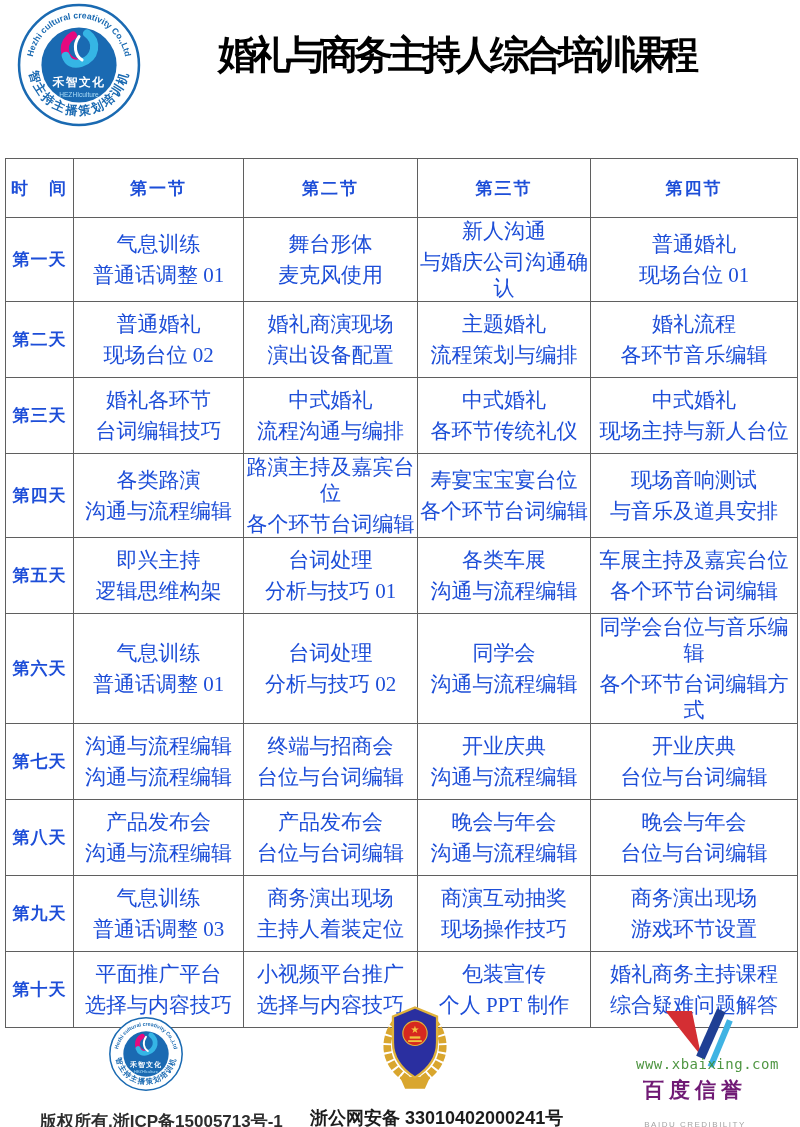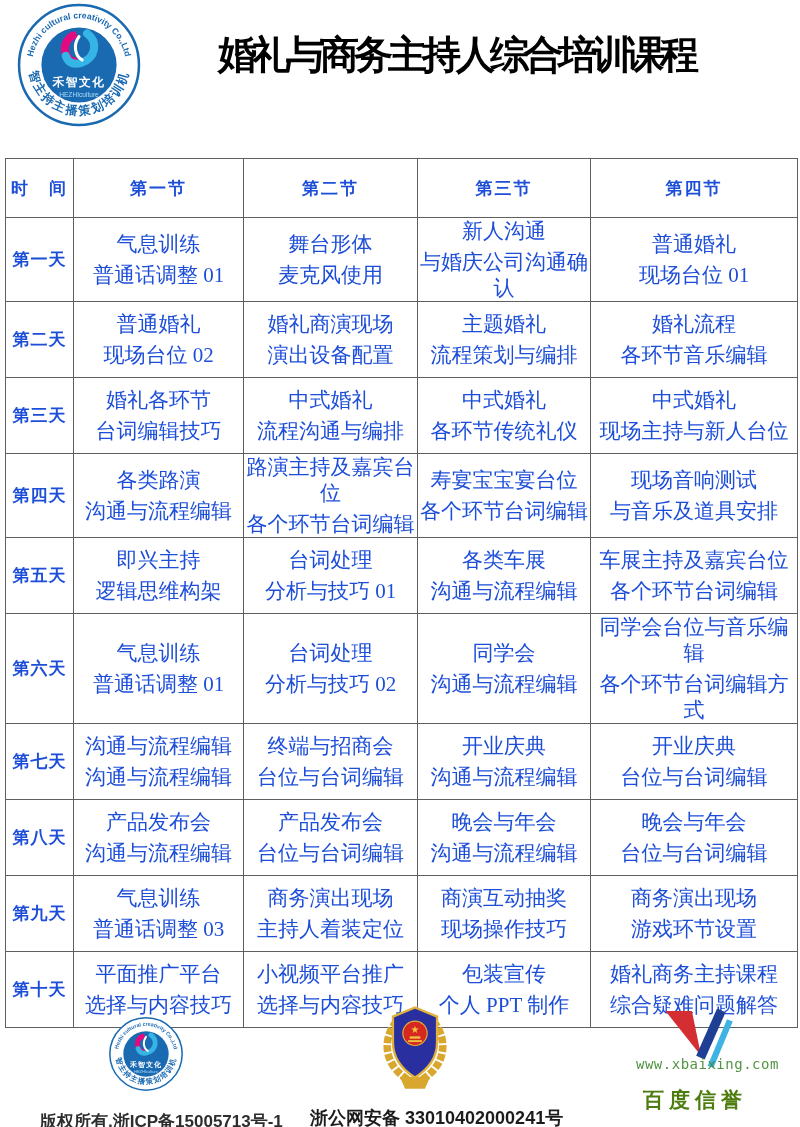--- a/index.html
+++ b/index.html
@@ -39,21 +39,21 @@
   .footer-left .logo-small{width:76px;height:76px;}
   .caption{
     margin-top:14px;font-size:17px;font-weight:700;color:#2d2d2d;
     font-family:"Liberation Sans",sans-serif;white-space:nowrap;
   }
   .footer-center{position:absolute;left:310px;top:1004px;width:210px;text-align:center;}
   .footer-center .badge{width:76px;height:86px;}
   .footer-center .caption{margin-top:12px;font-size:18px;color:#1c1c1c;}
   .footer-right{position:absolute;left:600px;top:1008px;width:190px;text-align:center;}
   .footer-right .vlogo{width:80px;height:62px;}
-  .baidu-cn{font-size:21px;font-weight:700;color:#4d7c0f;letter-spacing:5px;margin-top:12px;}
+  .baidu-cn{font-size:21px;font-weight:700;color:#701a75;letter-spacing:5px;margin-top:2px;}
   .baidu-en{font-size:8px;color:#a3a3a3;letter-spacing:1.5px;margin-top:16px;}
   .baidu-caption{font-size:19px;font-weight:700;color:#474747;letter-spacing:1px;margin-top:6px;white-space:nowrap;}
   
   .watermark{position:absolute;left:636px;top:1052px;width:164px;text-align:left;z-index:5;pointer-events:none;}
   .wm-text{font-size:42px;font-weight:700;line-height:44px;opacity:.85;
            font-family:"Liberation Serif",serif;white-space:nowrap;}
   .wm-url{font-size:14px;letter-spacing:.5px;color:#3d8b2f;opacity:.9;
           font-family:"DejaVu Sans Mono",monospace;margin-top:4px;}
   .hidden-defs{position:absolute;width:0;height:0;overflow:hidden;}
 </style>

